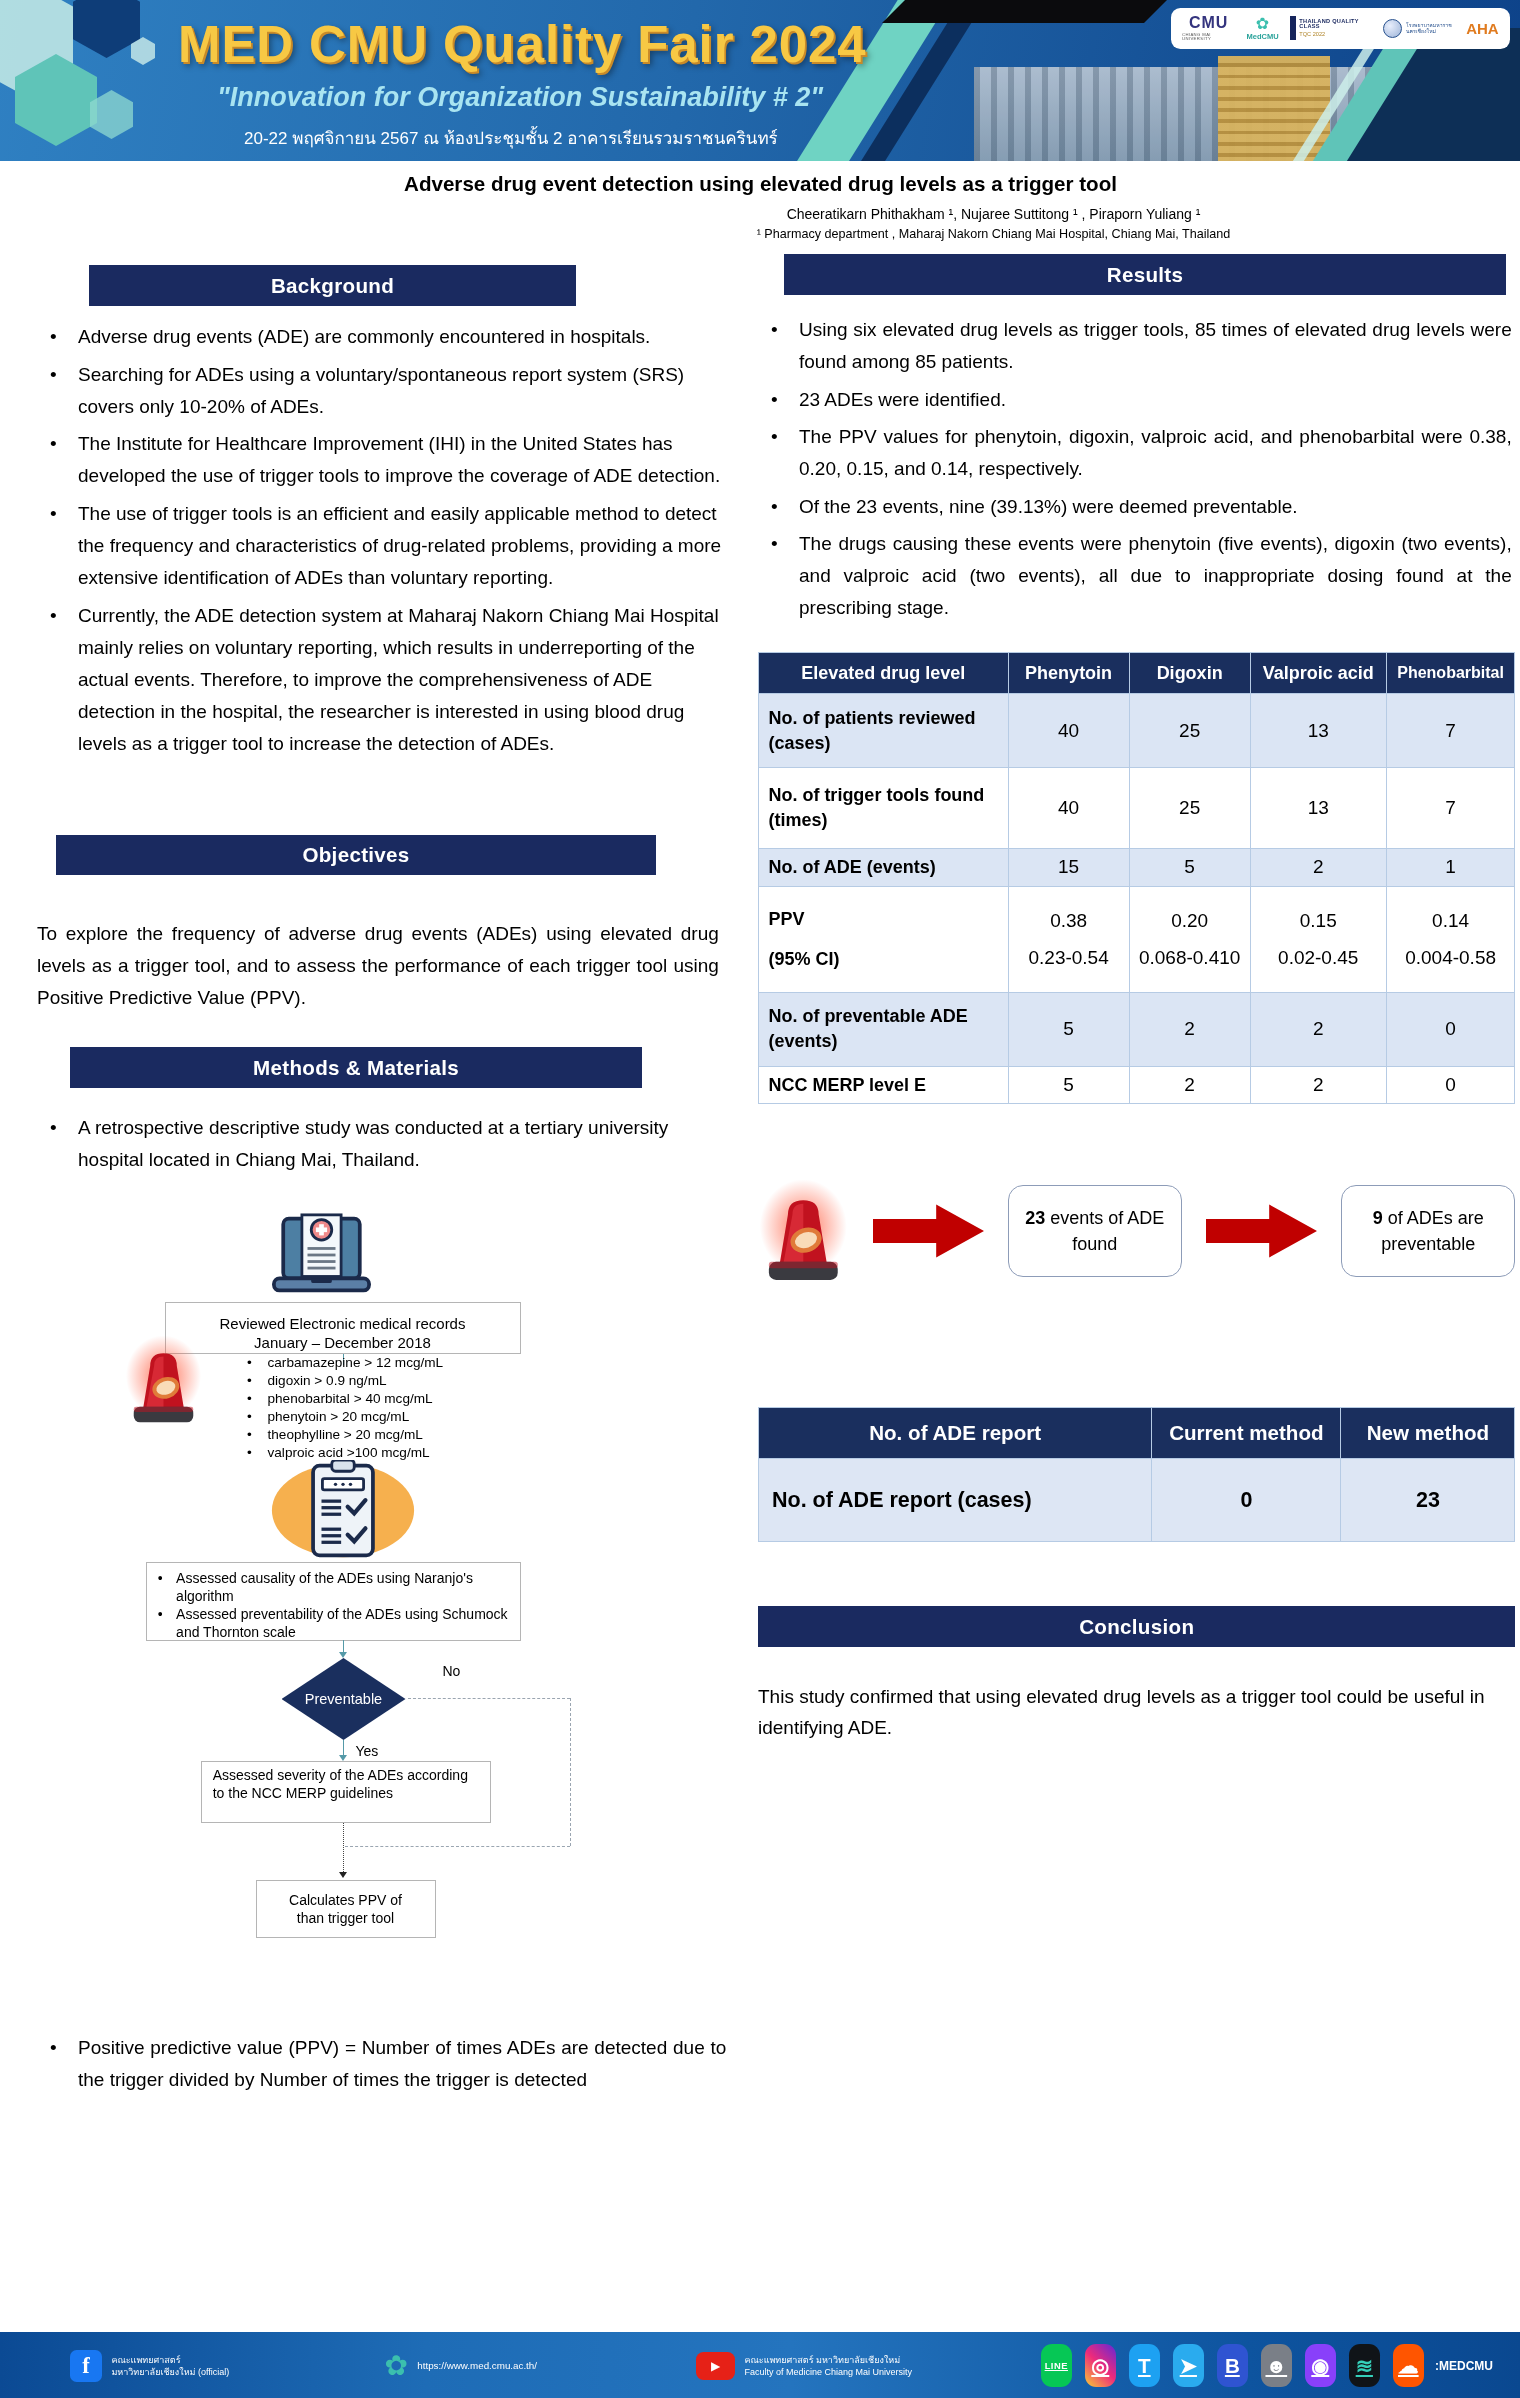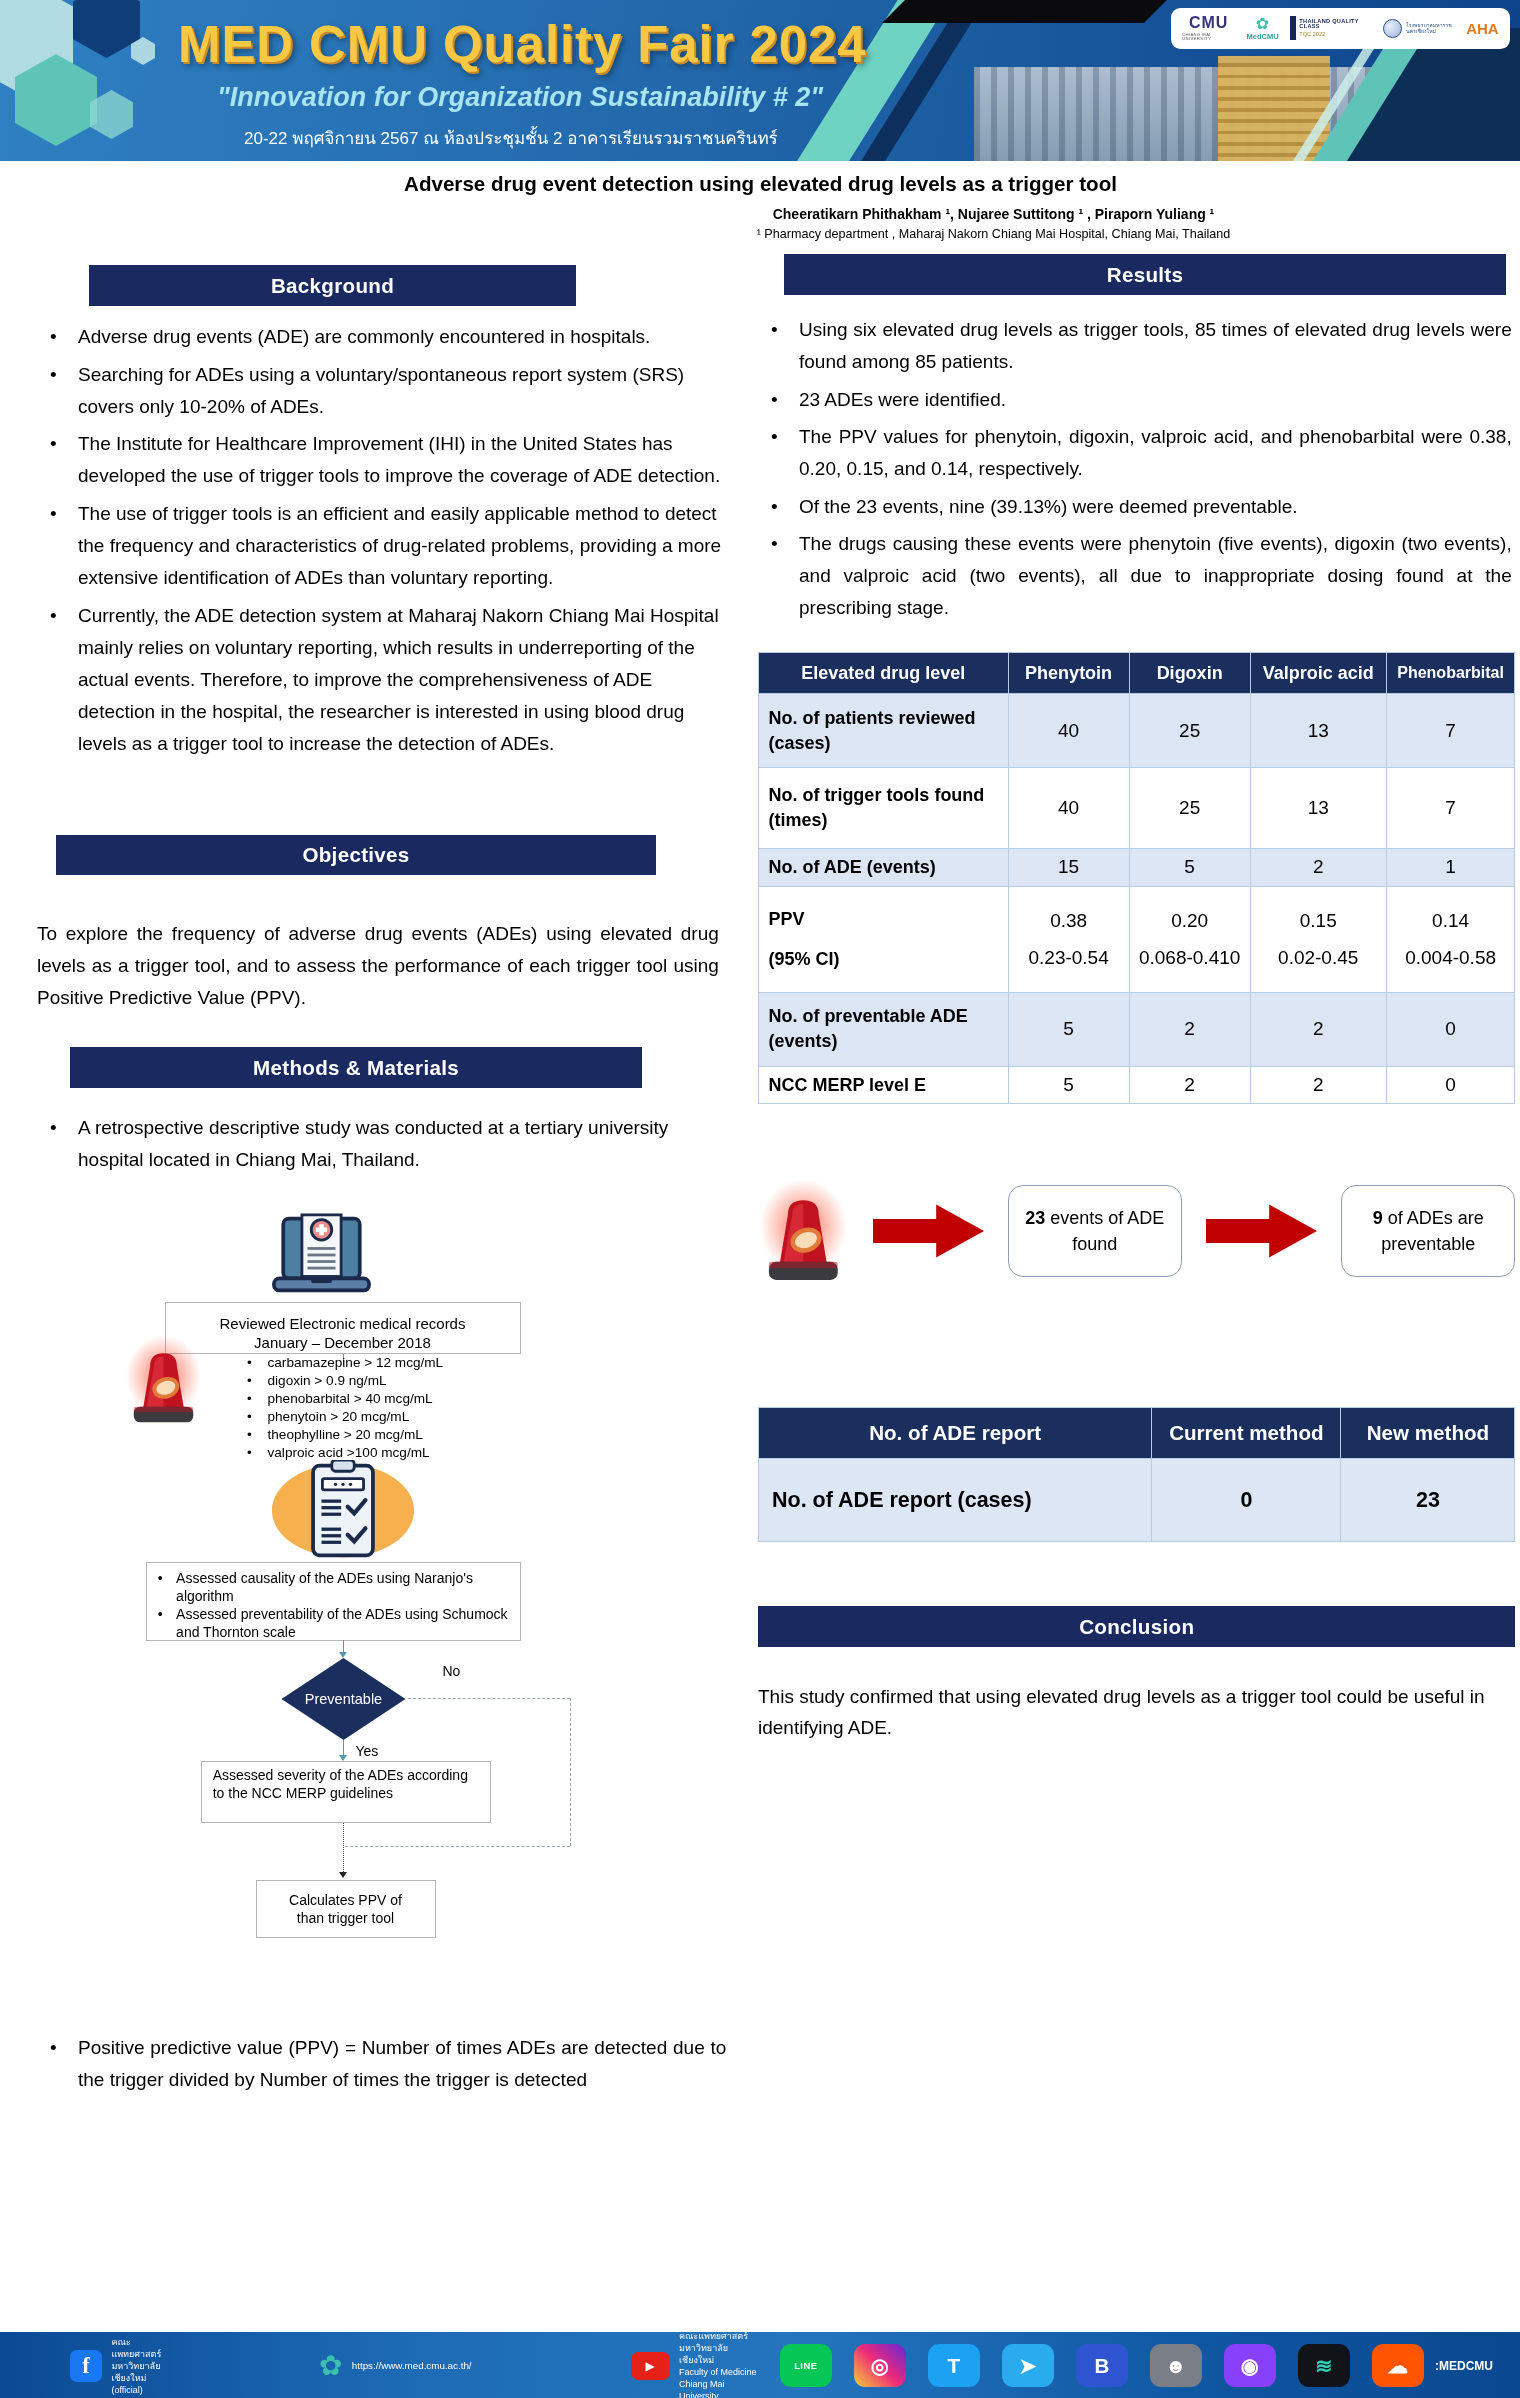--- a/index.html
+++ b/index.html
@@ -47,21 +47,21 @@
   .logo-tqc .l2{font-size:5.6px;color:#b08428;margin-top:1.9px;}
   .logo-hosp{display:flex;align-items:center;gap:3.7px;}
   .logo-hosp .circ{width:19px;height:19px;border-radius:50%;border:1.9px solid #27518e;box-sizing:border-box;
         background:radial-gradient(circle at 35% 35%,#e8eefc,#9db4d8);}
   .logo-hosp .th{font-size:5.2px;color:#27518e;width:49px;line-height:1.2;}
   .logo-aha{font-size:15px;font-weight:bold;color:#e07b1f;}
 
   
   .paper-title{margin-top:11.2px;text-align:center;font-size:20.6px;font-weight:bold;}
   .authors-wrap{margin-left:497px;width:993px;text-align:center;}
-  .authors{margin-top:9.4px;font-size:14px;font-weight:bold;}
+  .authors{margin-top:9.4px;font-size:14px;font-weight:normal;}
   .affiliation{margin-top:5.6px;font-size:12.6px;}
 
   
   .cols{display:flex;margin-top:11.2px;padding:0 5.6px 0 37px;gap:28px;}
   .colL{width:693px;flex:none;}
   .colR{flex:1;min-width:0;}
 
   .bar{background:#1a2a60;color:#fff;font-weight:bold;font-size:20.6px;text-align:center;
        padding:8.4px 0;letter-spacing:0.3px;}
   .bar-bg{width:487px;margin:13px 0 0 52px;}
@@ -135,22 +135,22 @@
        display:flex;align-items:center;justify-content:center;font-size:22.5px;font-family:"Liberation Serif",serif;flex:none;}
   .flower{font-size:28px;color:#3bbfae;line-height:1;flex:none;}
   .yico{width:39px;height:28px;border-radius:7.5px;background:#e62117;display:flex;align-items:center;
        justify-content:center;color:#fff;font-size:12px;flex:none;}
   .ftext{font-size:9px;line-height:12px;margin-left:9.4px;}
   .furl{font-size:9.8px;margin-left:9.4px;}
   .fb-block{display:flex;align-items:center;margin-left:42px;}
   .med-block{display:flex;align-items:center;margin-left:155px;}
   .yt-block{display:flex;align-items:center;margin-left:159px;}
   .soc-block{display:flex;align-items:center;margin-left:auto;}
-  .sico{width:52px;height:43px;border-radius:11.2px;display:flex;align-items:center;justify-content:center;
-       color:#fff;font-weight:bold;font-size:20.6px;margin-left:22px;flex:none;}
+  .sico{width:31px;height:43px;border-radius:11.2px;display:flex;align-items:center;justify-content:center;
+       color:#fff;font-weight:bold;font-size:20.6px;margin-left:13px;flex:none;text-decoration:underline;}
   .sico.line{font-size:9.4px;letter-spacing:0.5px;}
   .handle{margin-left:11.2px;font-size:12px;font-weight:bold;}
 </style>
 </head>
 <body>
 
 <header class="banner">
   <div class="hex hx1"></div>
   <div class="hex hx2"></div>
   <div class="hex hx3"></div>

